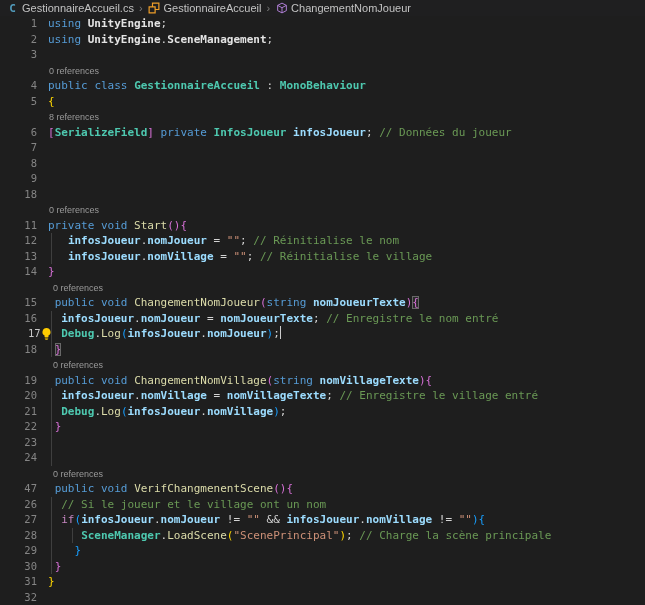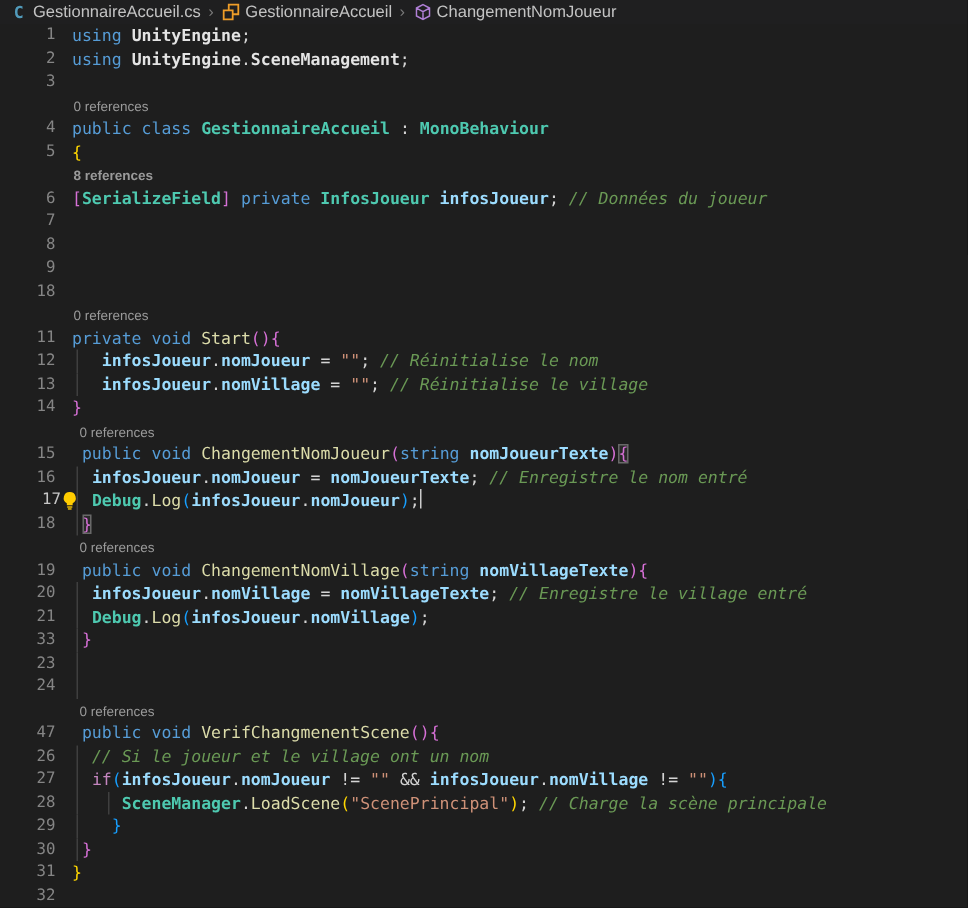--- a/index.html
+++ b/index.html
@@ -40,21 +40,21 @@
     vertical-align:-2px;
   }
   
   .tk.kw  { color:#569cd6; }
   .tk.ctl { color:#c586c0; }
   .tk.cls { color:#4ec9b0; font-weight:bold; }
   .tk.fn  { color:#dcdcaa; font-weight:normal; }
   .tk.var { color:#9cdcfe; font-weight:bold; }
   .tk.ns  { color:#e4e4e4; font-weight:bold; }
   .tk.str { color:#ce9178; }
-  .tk.cmt { color:#6a9955;font-style:italic; }
+  .tk.cmt { color:#6a9955; }
   .tk.pl  { color:#d4d4d4; }
   .tk.bk1 { color:#ffd700; }
   .tk.bk2 { color:#d670d6; }
   .tk.bk3 { color:#179fff; }
   .tk.m   { outline:1px solid #686868; outline-offset:-1px; background:rgba(120,120,120,.14); }
 </style>
 </head>
 <body>
 
 <div class="screen">
@@ -84,21 +84,21 @@
     </span>
   </div>
 
   <div class="lines">
       <div class="row"><span class="num">1</span><span class="code"><span class="tk kw">using</span><span class="tk pl"> </span><span class="tk ns">UnityEngine</span><span class="tk pl">;</span></span></div>
       <div class="row"><span class="num">2</span><span class="code"><span class="tk kw">using</span><span class="tk pl"> </span><span class="tk ns">UnityEngine</span><span class="tk pl">.</span><span class="tk ns">SceneManagement</span><span class="tk pl">;</span></span></div>
       <div class="row"><span class="num">3</span><span class="code"></span></div>
       <div class="row"><span class="lens" style="left: 49px;">0 references</span></div>
       <div class="row"><span class="num">4</span><span class="code"><span class="tk kw">public</span><span class="tk pl"> </span><span class="tk kw">class</span><span class="tk pl"> </span><span class="tk cls">GestionnaireAccueil</span><span class="tk pl"> : </span><span class="tk cls">MonoBehaviour</span></span></div>
       <div class="row"><span class="num">5</span><span class="code"><span class="tk bk1">{</span></span></div>
-      <div class="row"><span class="lens" style="left: 49px; font-weight: bold;">8 references</span></div>
+      <div class="row"><span class="lens" style="left: 49px;">8 references</span></div>
       <div class="row"><span class="num">6</span><span class="code"><span class="tk bk2">[</span><span class="tk cls">SerializeField</span><span class="tk bk2">]</span><span class="tk pl"> </span><span class="tk kw">private</span><span class="tk pl"> </span><span class="tk cls">InfosJoueur</span><span class="tk pl"> </span><span class="tk var">infosJoueur</span><span class="tk pl">;</span><span class="tk cmt"> // Données du joueur</span></span></div>
       <div class="row"><span class="num">7</span><span class="code"></span></div>
       <div class="row"><span class="num">8</span><span class="code"></span></div>
       <div class="row"><span class="num">9</span><span class="code"></span></div>
       <div class="row"><span class="num">18</span><span class="code"></span></div>
       <div class="row"><span class="lens" style="left: 49px;">0 references</span></div>
       <div class="row"><span class="num">11</span><span class="code"><span class="tk kw">private</span><span class="tk pl"> </span><span class="tk kw">void</span><span class="tk pl"> </span><span class="tk fn">Start</span><span class="tk bk2">(</span><span class="tk bk2">)</span><span class="tk bk2">{</span></span></div>
       <div class="row"><span class="guide" style="left: 51px;"></span><span class="num">12</span><span class="code"><span class="tk pl">   </span><span class="tk var">infosJoueur</span><span class="tk pl">.</span><span class="tk var">nomJoueur</span><span class="tk pl"> = </span><span class="tk str">""</span><span class="tk pl">;</span><span class="tk cmt"> // Réinitialise le nom</span></span></div>
       <div class="row"><span class="guide" style="left: 51px;"></span><span class="num">13</span><span class="code"><span class="tk pl">   </span><span class="tk var">infosJoueur</span><span class="tk pl">.</span><span class="tk var">nomVillage</span><span class="tk pl"> = </span><span class="tk str">""</span><span class="tk pl">;</span><span class="tk cmt"> // Réinitialise le village</span></span></div>
       <div class="row"><span class="num">14</span><span class="code"><span class="tk bk2">}</span></span></div>
@@ -108,21 +108,21 @@
       <div class="row"><span class="guide" style="left: 51px;"></span><span class="num act">17</span><span class="bulb"><svg width="13" height="13" viewBox="0 0 16 16">
             <path fill="#ffcc00" d="M8 1.2a4.9 4.9 0 0 0-2.4 9.2v1.8h4.8v-1.8A4.9 4.9 0 0 0 8 1.2z"></path>
             <rect x="5.9" y="13" width="4.2" height="1.1" fill="#ffcc00"></rect>
             <rect x="6.5" y="14.6" width="3" height="1.1" fill="#ffcc00"></rect>
           </svg></span><span class="code"><span class="tk pl">  </span><span class="tk cls">Debug</span><span class="tk pl">.</span><span class="tk fn">Log</span><span class="tk bk3">(</span><span class="tk var">infosJoueur</span><span class="tk pl">.</span><span class="tk var">nomJoueur</span><span class="tk bk3">)</span><span class="tk pl">;</span><span class="cursor"></span></span></div>
       <div class="row"><span class="guide" style="left: 51px;"></span><span class="num">18</span><span class="code"><span class="tk pl"> </span><span class="tk bk2 m">}</span></span></div>
       <div class="row"><span class="lens" style="left: 53px;">0 references</span></div>
       <div class="row"><span class="num">19</span><span class="code"><span class="tk pl"> </span><span class="tk kw">public</span><span class="tk pl"> </span><span class="tk kw">void</span><span class="tk pl"> </span><span class="tk fn">ChangementNomVillage</span><span class="tk bk2">(</span><span class="tk kw">string</span><span class="tk pl"> </span><span class="tk var">nomVillageTexte</span><span class="tk bk2">)</span><span class="tk bk2">{</span></span></div>
       <div class="row"><span class="guide" style="left: 51px;"></span><span class="num">20</span><span class="code"><span class="tk pl">  </span><span class="tk var">infosJoueur</span><span class="tk pl">.</span><span class="tk var">nomVillage</span><span class="tk pl"> = </span><span class="tk var">nomVillageTexte</span><span class="tk pl">;</span><span class="tk cmt"> // Enregistre le village entré</span></span></div>
       <div class="row"><span class="guide" style="left: 51px;"></span><span class="num">21</span><span class="code"><span class="tk pl">  </span><span class="tk cls">Debug</span><span class="tk pl">.</span><span class="tk fn">Log</span><span class="tk bk3">(</span><span class="tk var">infosJoueur</span><span class="tk pl">.</span><span class="tk var">nomVillage</span><span class="tk bk3">)</span><span class="tk pl">;</span></span></div>
-      <div class="row"><span class="guide" style="left: 51px;"></span><span class="num">33</span><span class="code"><span class="tk pl"> </span><span class="tk bk2">}</span></span></div>
+      <div class="row"><span class="guide" style="left: 51px;"></span><span class="num">22</span><span class="code"><span class="tk pl"> </span><span class="tk bk2">}</span></span></div>
       <div class="row"><span class="guide" style="left: 51px;"></span><span class="num">23</span><span class="code"></span></div>
       <div class="row"><span class="guide" style="left: 51px;"></span><span class="num">24</span><span class="code"></span></div>
       <div class="row"><span class="lens" style="left: 53px;">0 references</span></div>
       <div class="row"><span class="num">47</span><span class="code"><span class="tk pl"> </span><span class="tk kw">public</span><span class="tk pl"> </span><span class="tk kw">void</span><span class="tk pl"> </span><span class="tk fn">VerifChangmenentScene</span><span class="tk bk2">(</span><span class="tk bk2">)</span><span class="tk bk2">{</span></span></div>
       <div class="row"><span class="guide" style="left: 51px;"></span><span class="num">26</span><span class="code"><span class="tk pl">  </span><span class="tk cmt">// Si le joueur et le village ont un nom</span></span></div>
       <div class="row"><span class="guide" style="left: 51px;"></span><span class="num">27</span><span class="code"><span class="tk pl">  </span><span class="tk ctl">if</span><span class="tk bk3">(</span><span class="tk var">infosJoueur</span><span class="tk pl">.</span><span class="tk var">nomJoueur</span><span class="tk pl"> != </span><span class="tk str">""</span><span class="tk pl"> &amp;&amp; </span><span class="tk var">infosJoueur</span><span class="tk pl">.</span><span class="tk var">nomVillage</span><span class="tk pl"> != </span><span class="tk str">""</span><span class="tk bk3">)</span><span class="tk bk3">{</span></span></div>
       <div class="row"><span class="guide" style="left: 51px;"></span><span class="guide" style="left: 72px;"></span><span class="num">28</span><span class="code"><span class="tk pl">     </span><span class="tk cls">SceneManager</span><span class="tk pl">.</span><span class="tk fn">LoadScene</span><span class="tk bk1">(</span><span class="tk str">"ScenePrincipal"</span><span class="tk bk1">)</span><span class="tk pl">;</span><span class="tk cmt"> // Charge la scène principale</span></span></div>
       <div class="row"><span class="guide" style="left: 51px;"></span><span class="num">29</span><span class="code"><span class="tk pl">    </span><span class="tk bk3">}</span></span></div>
       <div class="row"><span class="guide" style="left: 51px;"></span><span class="num">30</span><span class="code"><span class="tk pl"> </span><span class="tk bk2">}</span></span></div>
       <div class="row"><span class="num">31</span><span class="code"><span class="tk bk1">}</span></span></div>

